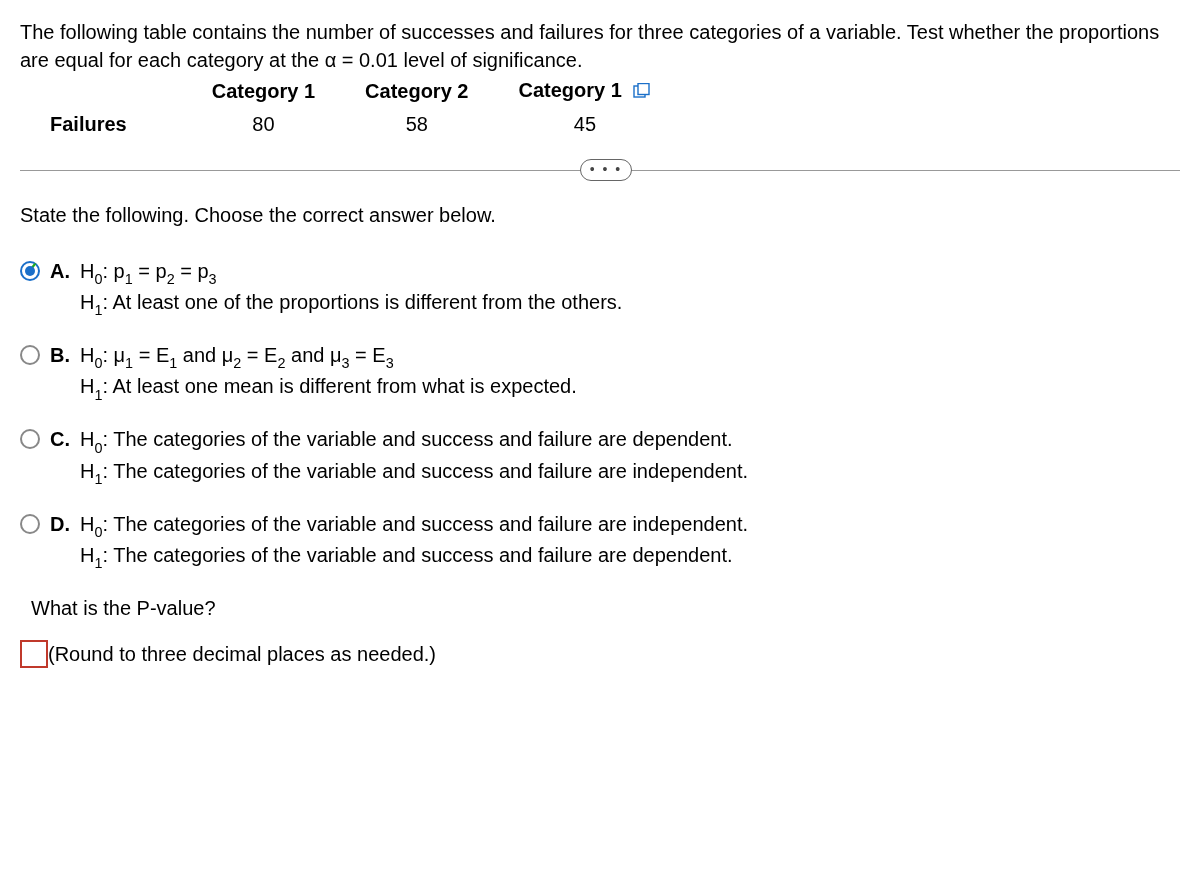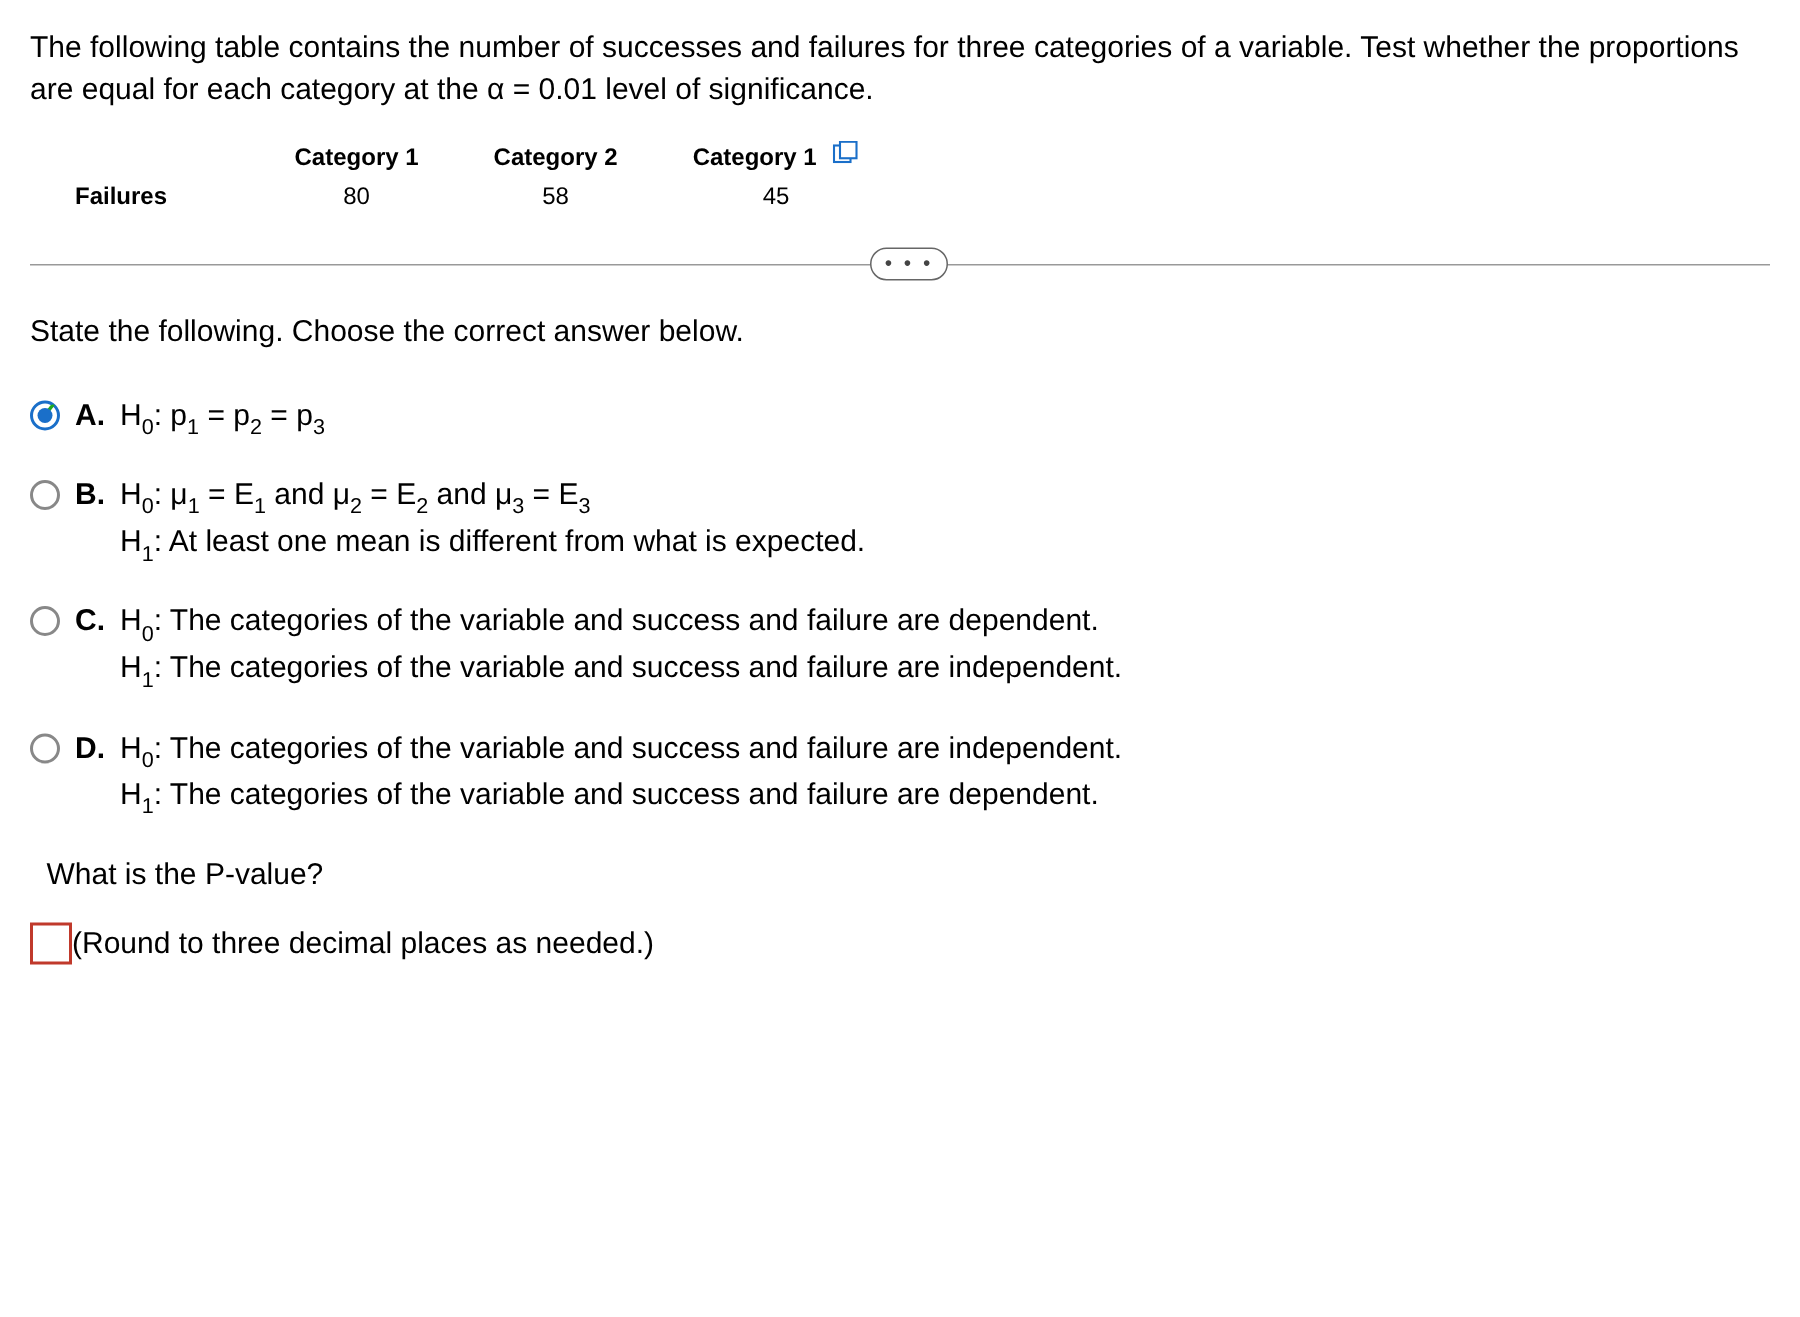--- a/index.html
+++ b/index.html
@@ -6,31 +6,30 @@
     font-family: Arial, sans-serif;
     font-size: 20px;
     color: #000;
     margin: 0;
     padding: 18px 20px;
     width: 1200px;
     box-sizing: border-box;
     line-height: 1.4;
   }
   .intro {
-    margin-bottom: 18px;
   }
   .data-table {
     margin-left: 30px;
     border-collapse: collapse;
     margin-bottom: 30px;
   }
   .data-table td, .data-table th {
     padding: 2px 25px;
     text-align: center;
-    font-size: 16px;
+    font-size: 20px;
   }
   .data-table .rowhead {
     text-align: right;
     font-weight: bold;
     padding-left: 0;
     padding-right: 60px;
   }
   .data-table th {
     font-weight: bold;
   }
@@ -183,20 +182,23 @@
 
   <div class="option-row">
     <div class="radio selected">
       <span class="check-mark">✓</span>
     </div>
     <div class="opt-letter">A.</div>
     <div class="opt-body">
       <div>
         <span>H</span><span class="sub">0</span><span>: p</span><span class="sub">1</span><span> = p</span><span class="sub">2</span><span> = p</span><span class="sub">3</span>
       </div>
+      <div>
+        <span>H</span><span class="sub">1</span><span>: At least one of the proportions is different from the others.</span>
+      </div>
     </div>
   </div>
 
   <div class="option-row">
     <div class="radio"></div>
     <div class="opt-letter">B.</div>
     <div class="opt-body">
       <div>
         <span>H</span><span class="sub">0</span><span>: μ</span><span class="sub">1</span><span> = E</span><span class="sub">1</span><span> and μ</span><span class="sub">2</span><span> = E</span><span class="sub">2</span><span> and μ</span><span class="sub">3</span><span> = E</span><span class="sub">3</span>
       </div>

